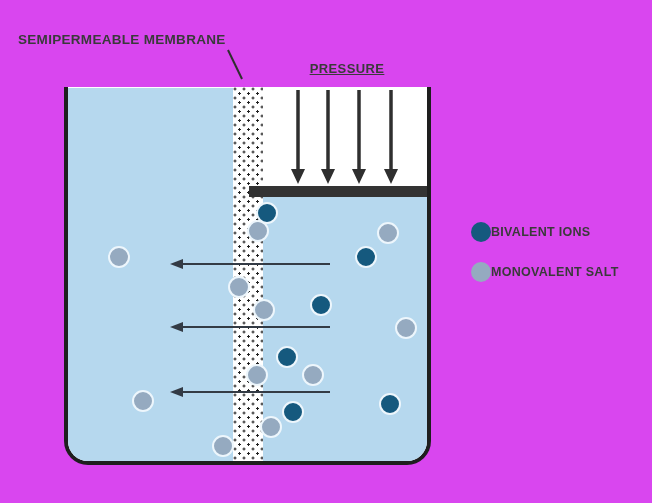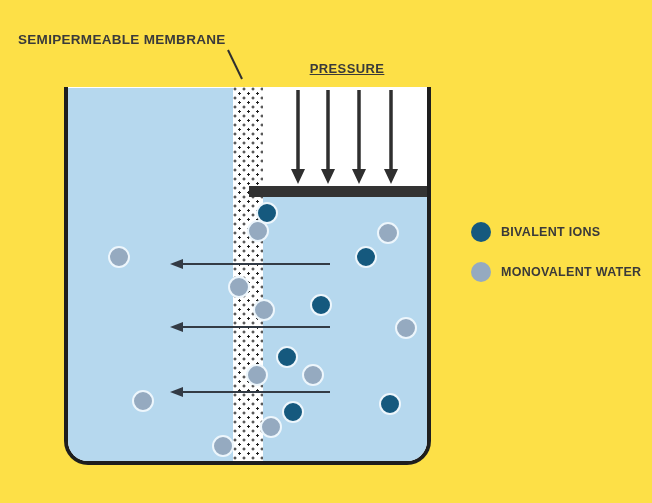--- a/index.html
+++ b/index.html
@@ -1,16 +1,16 @@
 <!DOCTYPE html>
 <html><head>
 <meta charset="utf-8">
 <style>
   html,body{margin:0;padding:0;background:#ffffff;}
-  .canvas{position:relative;width:652px;height:503px;background:#fde047;overflow:hidden;
+  .canvas{position:relative;width:652px;height:503px;background:#d946ef;overflow:hidden;
           font-family:"Liberation Sans", sans-serif;}
   .lbl{position:absolute;font-weight:bold;color:#3a3a3a;white-space:nowrap;}
   .lbl-membrane{left:18px;top:32px;font-size:13.5px;letter-spacing:.3px;}
   .lbl-pressure{left:307px;top:61px;width:80px;text-align:center;font-size:13px;letter-spacing:.4px;text-decoration:underline;}
   .lbl-soft{left:98px;top:290px;width:92px;text-align:center;font-size:13.5px;letter-spacing:.2px;}
   .lbl-salt{left:305px;top:340px;width:92px;text-align:center;font-size:13.5px;letter-spacing:.2px;}
 
   .tank{position:absolute;left:64px;top:87px;width:359px;height:374px;
         border-left:4px solid #1e1e1e;border-right:4px solid #1e1e1e;border-bottom:4px solid #1e1e1e;
         border-radius:0 0 24px 24px;background:#ffffff;overflow:hidden;z-index:1;}
@@ -24,21 +24,21 @@
 
   .ion-layer{position:absolute;left:0;top:0;width:652px;height:503px;z-index:3;pointer-events:none;}
   .ion{position:absolute;width:18px;height:18px;border-radius:50%;
        border:2.5px solid #edf6fc;box-sizing:content-box;}
 
   .overlay{position:absolute;left:0;top:0;z-index:4;pointer-events:none;}
 
   .legend{position:absolute;left:471px;top:222px;z-index:2;}
   .legend-row{display:flex;align-items:center;height:20px;margin-bottom:20px;}
   .legend-swatch{width:20px;height:20px;border-radius:50%;flex:0 0 auto;}
-  .legend-label{margin-left:10px;font-size:12.5px;font-weight:bold;color:#3a3a3a;
+  .legend-label{margin-left:0;font-size:12.5px;font-weight:bold;color:#3a3a3a;
                 letter-spacing:.3px;white-space:nowrap;}
 </style>
 </head>
 <body>
 
 <div class="canvas">
 
   <div class="lbl lbl-membrane">SEMIPERMEABLE MEMBRANE</div>
 
   <div class="lbl lbl-pressure">PRESSURE</div>
@@ -92,17 +92,17 @@
       <polygon points="170,392 183,387 183,397" fill="#333b45"></polygon>
     </svg>
 
   <div class="legend">
     <div class="legend-row">
       <div class="legend-swatch" style="background: rgb(21, 89, 126);"></div>
       <div class="legend-label">BIVALENT IONS</div>
     </div>
     <div class="legend-row">
       <div class="legend-swatch" style="background: rgb(149, 170, 192);"></div>
-      <div class="legend-label">MONOVALENT WATER</div>
+      <div class="legend-label">MONOVALENT SALT</div>
     </div>
   </div>
 
 </div>
 
 </body></html>

